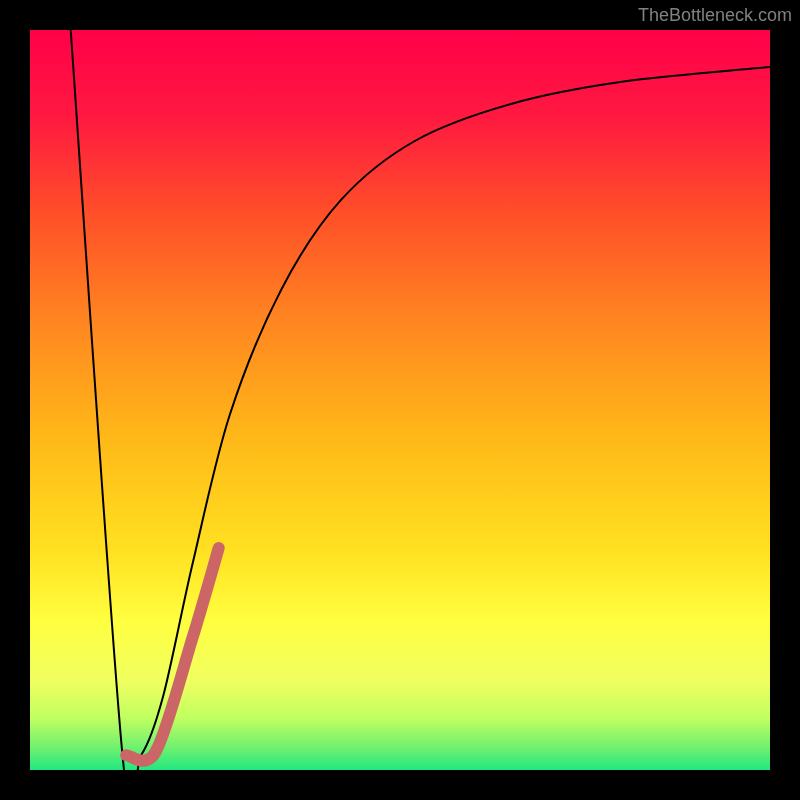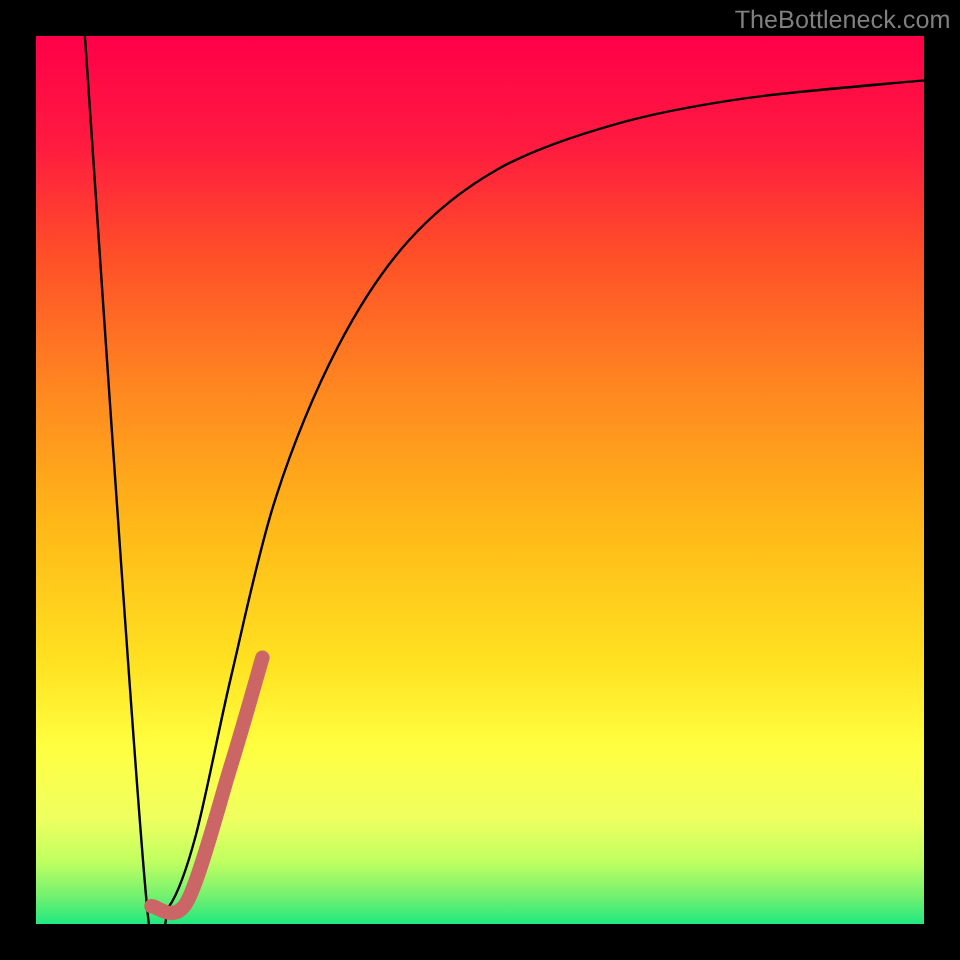--- a/index.html
+++ b/index.html
@@ -1,17 +1,17 @@
 <!DOCTYPE html>
 <html><head>
   <meta charset="utf-8">
   <style>
     * { margin: 0; padding: 0; box-sizing: border-box; }
     body { width: 800px; height: 800px; background: #000; position: relative; font-family: Arial, sans-serif; }
-    .watermark { position: absolute; top: 5px; right: 8px; color: #808080; font-size: 21px; font-weight: 400; z-index: 10; }
+    .watermark { position: absolute; top: 5px; right: 8px; color: #808080; font-size: 18px; font-weight: 400; z-index: 10; }
     .plot-area { position: absolute; top: 30px; left: 30px; width: 740px; height: 740px; }
     .gradient-bg { position: absolute; top: 0; left: 0; width: 100%; height: 100%; }
     .curve-svg { position: absolute; top: 0; left: 0; width: 100%; height: 100%; }
   </style>
 </head>
 <body>
 
 <div class="watermark">TheBottleneck.com</div>
 
 <div class="plot-area">

